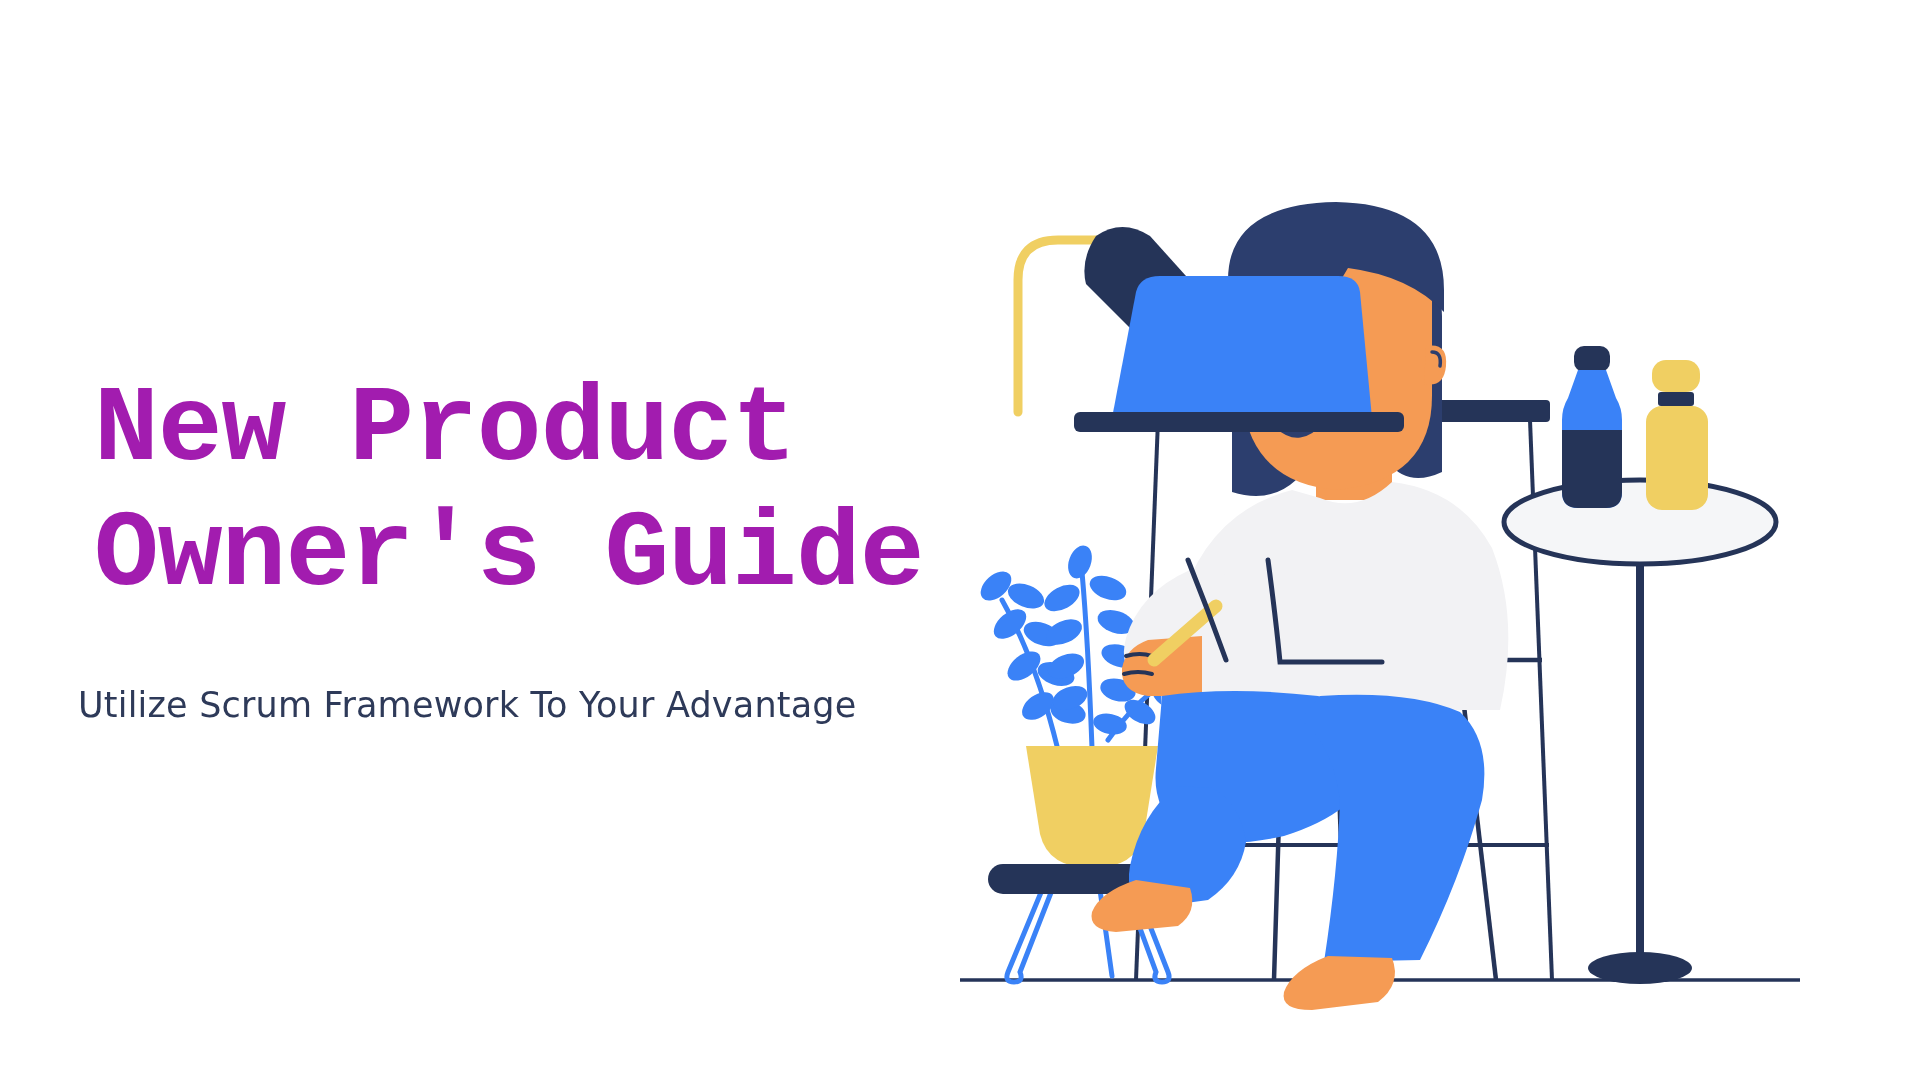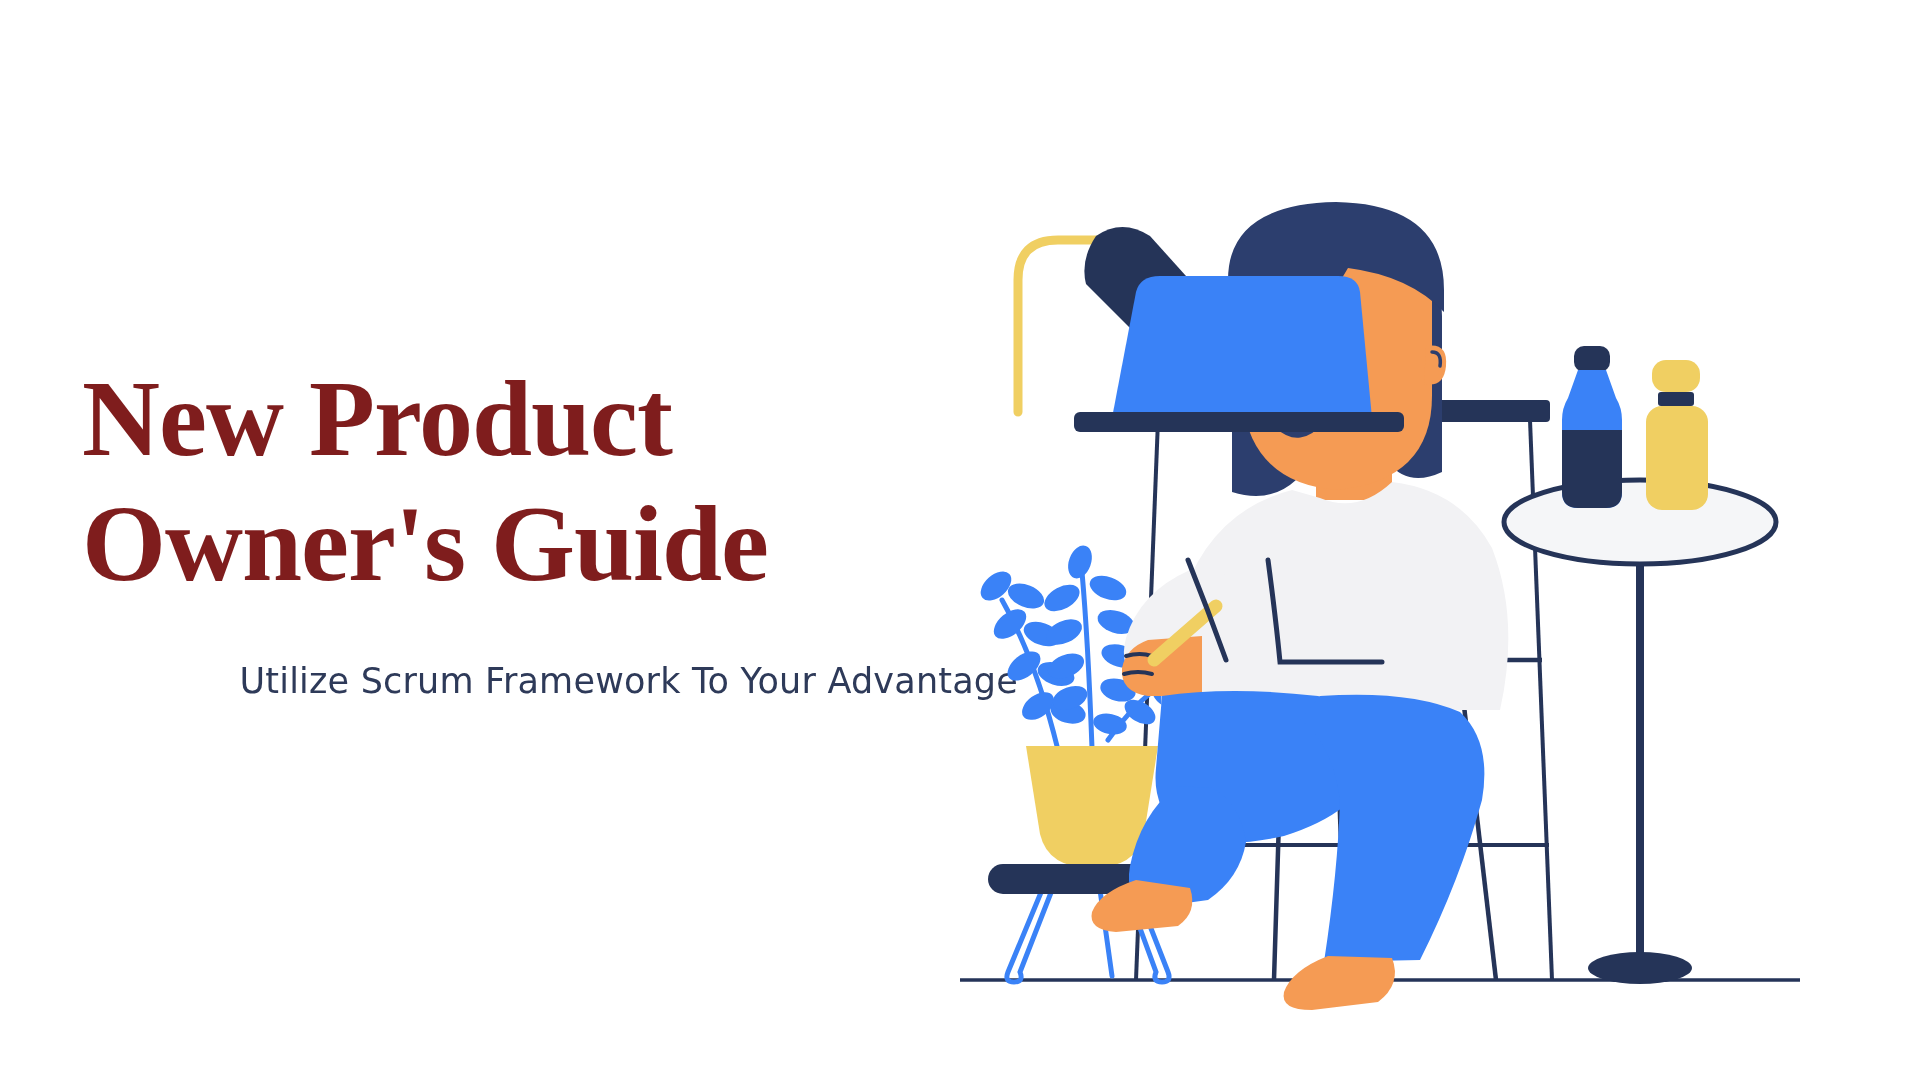--- a/index.html
+++ b/index.html
@@ -22,39 +22,38 @@
     background: #ffffff;
   }
   
   #text-block {
     position: absolute;
     left: 78px;
     top: 352px;
     width: 940px;
   }
   #headline {
-    margin: 4px;
-    font-family: Liberation Serif, serif;
+    margin: 16px;
+    font-family: Liberation Mono, monospace;
     font-weight: 700;
     font-size: 108px;
     line-height: 1.16;
     letter-spacing: -1px;
-    color: #7f1d1d;
+    color: #a21caf;
     white-space: pre-line;
   }
   #subtitle {
     margin: 0;
     padding-top: 48px;
     font-family: "DejaVu Sans", sans-serif;
     font-weight: 400;
     font-size: 35px;
     line-height: 1.3;
     letter-spacing: 0.2px;
     color: #2e3a59;
-    text-align: right;
   }
   
   #illustration {
     position: absolute;
     left: 940px;
     top: 100px;
     width: 900px;
     height: 920px;
   }
   #illustration svg {

